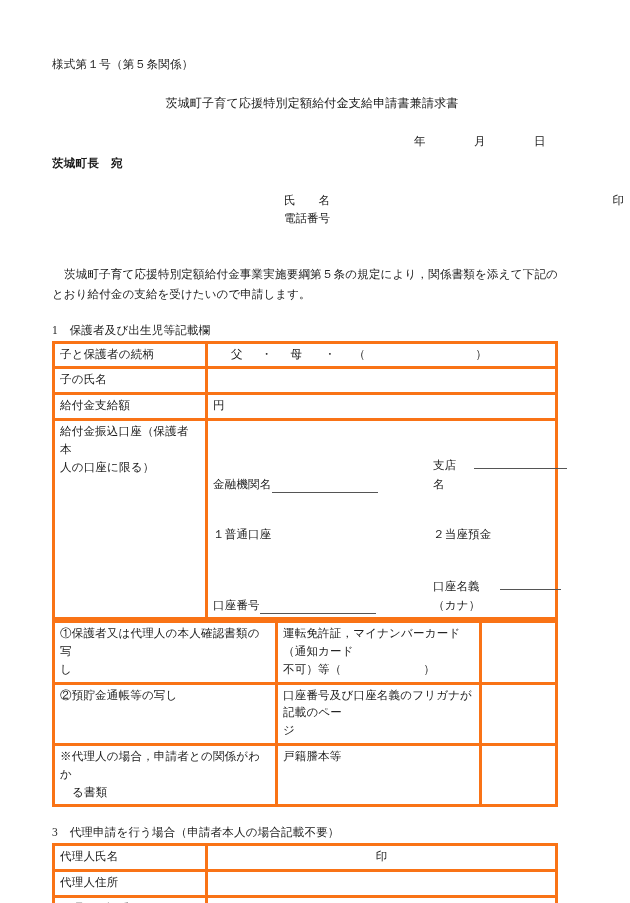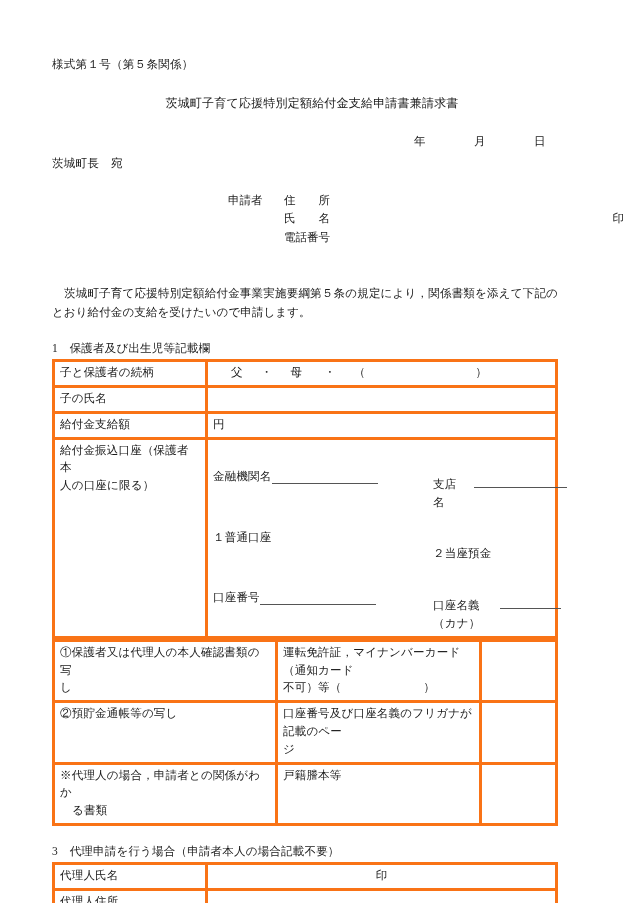--- a/index.html
+++ b/index.html
@@ -52,20 +52,21 @@
   }
   .date-line span { display: inline-block; }
   .date-y { width: 60px; text-align: left; }
   .date-m { width: 60px; text-align: left; }
   .date-d { width: 18px; text-align: left; }
 
   .addressee {
     margin-top: 7px;
     font-size: 11.5px;
     letter-spacing: 0.3px;
+    font-weight: bold;
   }
 
   .applicant-block {
     margin-top: 20px;
     font-size: 11.5px;
     padding-left: 176px;
     position: relative;
   }
   .applicant-row {
     display: flex;
@@ -149,21 +150,21 @@
 
   .yen-cell { padding-left: 72px; }
 
   .bank-grid {
     display: block;
   }
   .bank-row {
     display: flex;
     line-height: 1.62;
   }
-  .bank-col-l { width: 220px; flex: 0 0 220px; display: flex; align-items: center;}
+  .bank-col-l { width: 220px; flex: 0 0 220px; display: flex; align-items: flex-end;}
   .bank-col-r { flex: 1 1 auto; display: flex; align-items: baseline; margin-top: 32px;}
   .ul {
     display: inline-block;
     border-bottom: 1px solid #555;
     height: 13px;
   }
   .ul-w1 { width: 106px; }
   .ul-w2 { width: 116px; }
   .ul-w3 { width: 110px; margin-left: 12px; }
   .ul-w4 { width: 96px; margin-left: 8px; }
@@ -186,24 +187,20 @@
 
     <div class="date-line">
       <span class="date-y">年</span>
       <span class="date-m">月</span>
       <span class="date-d">日</span>
     </div>
 
     <div class="addressee">茨城町長　宛</div>
 
     <div class="applicant-block">
-      <div class="applicant-row">
-        <span class="applicant-tag">申請者</span>
-        <span class="applicant-lbl">住　　所</span>
-      </div>
       <div class="applicant-row">
         <span class="applicant-tag"></span>
         <span class="applicant-lbl">氏　　名</span>
         <span class="seal-right">印</span>
       </div>
       <div class="applicant-row">
         <span class="applicant-tag"></span>
         <span class="applicant-lbl wide">電話番号</span>
       </div>
     </div>

